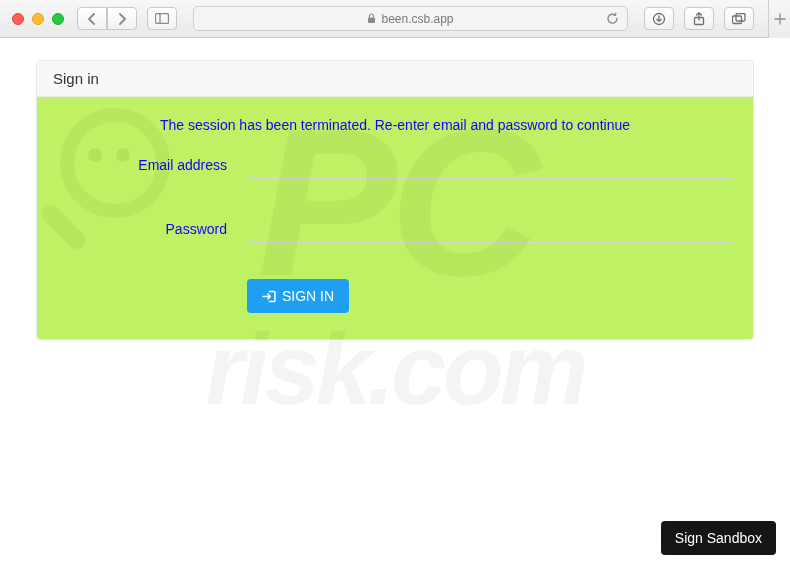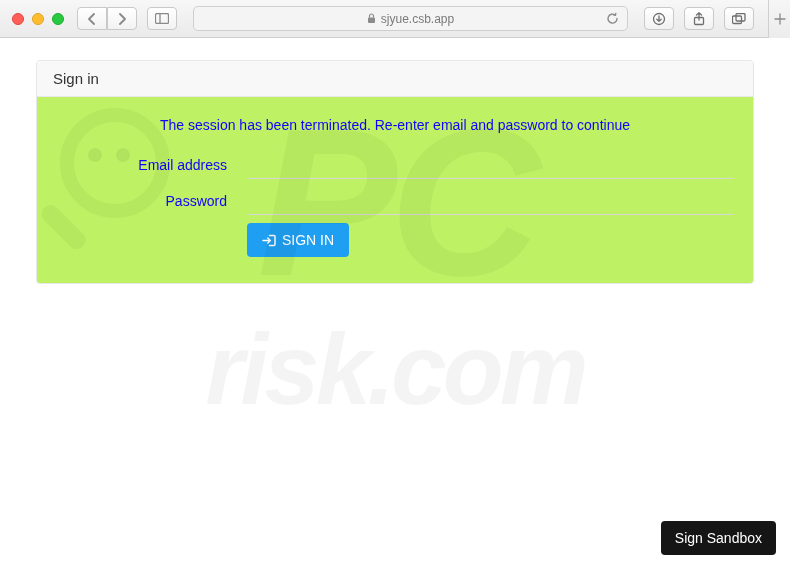--- a/index.html
+++ b/index.html
@@ -82,21 +82,21 @@
 }
 .card-header {
   background: #f8f8f8;
   border-bottom: 1px solid #e9e9e9;
   padding: 9px 16px;
   font-size: 15px;
   color: #333;
 }
 .card-body { padding: 20px 20px 26px 20px; }
 .session-msg { color: #1300ff; font-size: 14px; margin-bottom: 18px; text-align: center; }
-.form-row { display: flex; align-items: center; margin-bottom: 8px; }
+.form-row { display: flex; align-items: center; margin-bottom: 36px; }
 .form-label {
   width: 190px;
   text-align: right;
   padding-right: 20px;
   color: #1300ff;
   font-size: 14px;
 }
 .form-input {
   flex: 1;
   height: 28px;
@@ -220,21 +220,21 @@
         <line x1="5" y1="0.5" x2="5" y2="10.5" stroke="#8a8a8a" stroke-width="1.3"></line>
       </svg>
   </div>
   <div class="addr">
     <span class="lock">
       <svg width="9" height="11" viewBox="0 0 9 11">
           <rect x="1" y="4.5" width="7" height="5.5" rx="1" fill="#8b8b8b"></rect>
           <path d="M2.5 4.5 V3 a2 2 0 0 1 4 0 V4.5" stroke="#8b8b8b" stroke-width="1.2" fill="none"></path>
         </svg>
     </span>
-    <span>sjyue.csb.app</span>
+    <span>been.csb.app</span>
     <span class="reload">
       <svg width="13" height="13" viewBox="0 0 13 13">
           <path d="M11 6.5 A4.5 4.5 0 1 1 9.2 3" stroke="#8b8b8b" stroke-width="1.4" fill="none" stroke-linecap="round"></path>
           <path d="M9.8 1.5 L9.4 3.4 L7.5 2.9" stroke="#8b8b8b" stroke-width="1.4" fill="none" stroke-linecap="round" stroke-linejoin="round"></path>
         </svg>
     </span>
   </div>
   <div class="btn btn-single">
     <svg width="14" height="14" viewBox="0 0 14 14">
         <circle cx="7" cy="7" r="5.5" fill="none" stroke="#6f6f6f" stroke-width="1.3"></circle>

